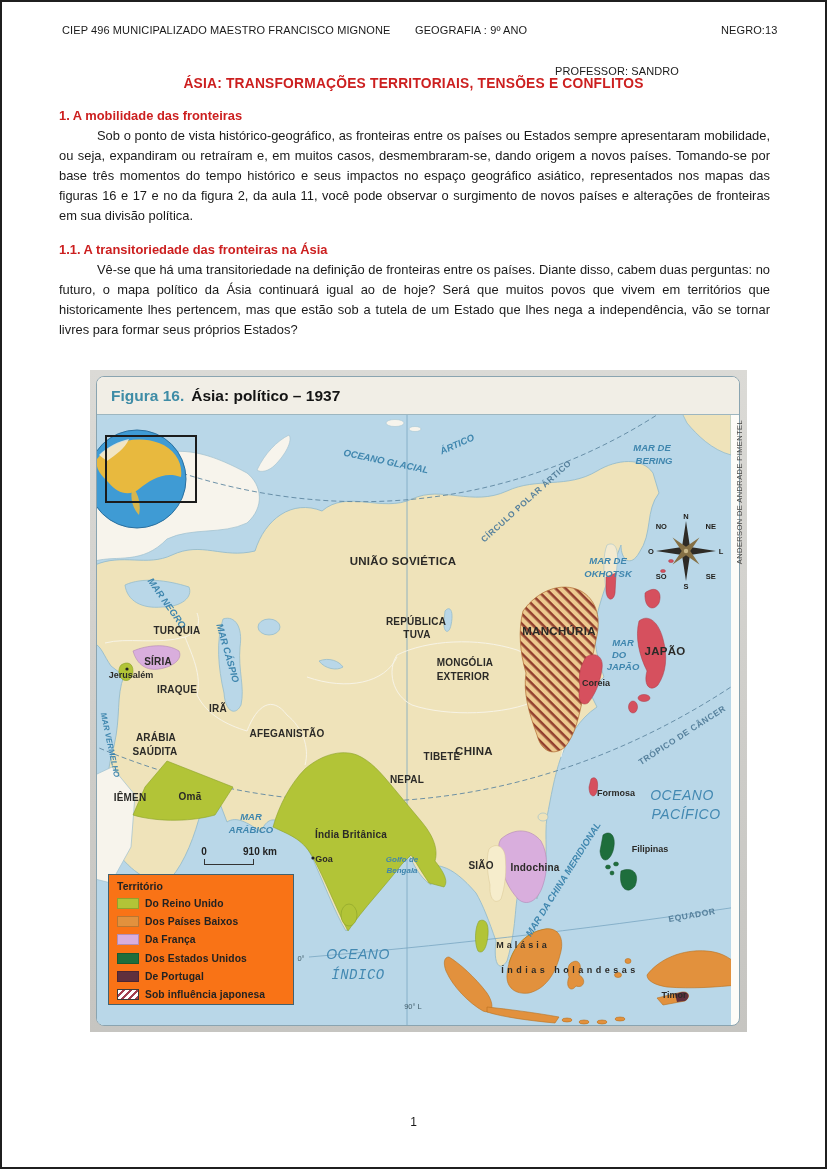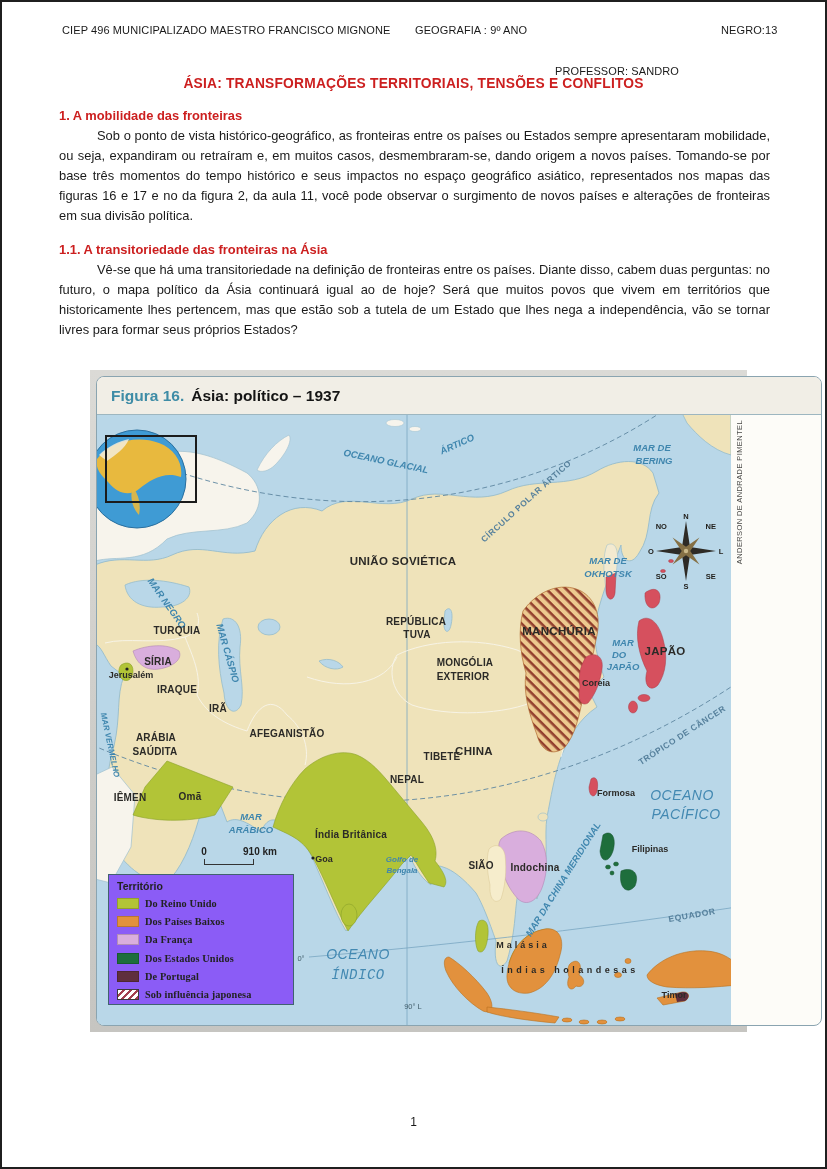--- a/index.html
+++ b/index.html
@@ -25,21 +25,21 @@
   .sec-body {
     margin-top:3px; font-size:12.9px; line-height:1.54; text-align:justify;
     text-indent:38px;
   }
   
   .photo {
     position:absolute; left:88px; top:368px; width:657px; height:662px; margin:0;
     background:linear-gradient(180deg,#dbdad6 0%,#cecdc9 55%,#c6c5c1 100%);
   }
   .map-frame {
-    position:absolute; left:6px; top:6px; width:726px; height:650px;
+    position:absolute; left:6px; top:6px; width:644px; height:650px;
     background:#fdfcf8; border:1px solid #8aa4b0; border-radius:8px;
     overflow:hidden; box-sizing:border-box;
   }
   .map-titlebar {
     height:38px; display:flex; align-items:center; gap:7px; padding-left:14px;
     background:#f1eee6; border-bottom:1px solid #9db6c0; box-sizing:border-box;
   }
   .fig-label { color:#3e8ca6; font-weight:bold; font-size:15.5px; }
   .fig-title { color:#141414; font-weight:bold; font-size:15.5px; }
   .map-area {
@@ -69,25 +69,25 @@
   }
   
   .compass { position:absolute; left:539px; top:86px; width:100px; height:100px; }
   .compass-pt {
     position:absolute; transform:translate(-50%,-50%);
     font-size:7.5px; font-weight:bold; color:#22201c;
   }
   
   .legend {
     position:absolute; left:11px; top:459px; width:186px; height:131px;
-    background:#8b5cf6; border:1.5px solid #41626f; box-sizing:border-box;
+    background:#f97316; border:1.5px solid #41626f; box-sizing:border-box;
     padding:5px 8px 4px 8px;
   }
   .legend-title { font-weight:bold; font-size:10.5px; color:#222; margin-bottom:2px; }
-  .legend-row { display:flex; align-items:center; gap:6px; height:18.3px;font-family:Liberation Serif, serif; }
+  .legend-row { display:flex; align-items:center; gap:6px; height:18.3px; }
   .swatch { width:22px; height:11px; flex:0 0 22px; border:1px solid rgba(0,0,0,0.18); box-sizing:border-box; }
   .swatch-hatch { background:repeating-linear-gradient(135deg,#ffffff 0 3px,#a34050 3px 5px); border:1px solid #3a3a3a; }
   .legend-label { font-size:10.3px; color:#222; font-weight:bold; letter-spacing:0.1px; }
   
   .map-credit {
     position:absolute; left:645px; top:50px; writing-mode:vertical-rl;
     transform:rotate(180deg); font-size:7.5px; color:#4a4a48; letter-spacing:0.4px;
     white-space:nowrap;
   }
   .page-number { position:absolute; left:0; right:0; top:1113px; text-align:center; font-size:12px; }

